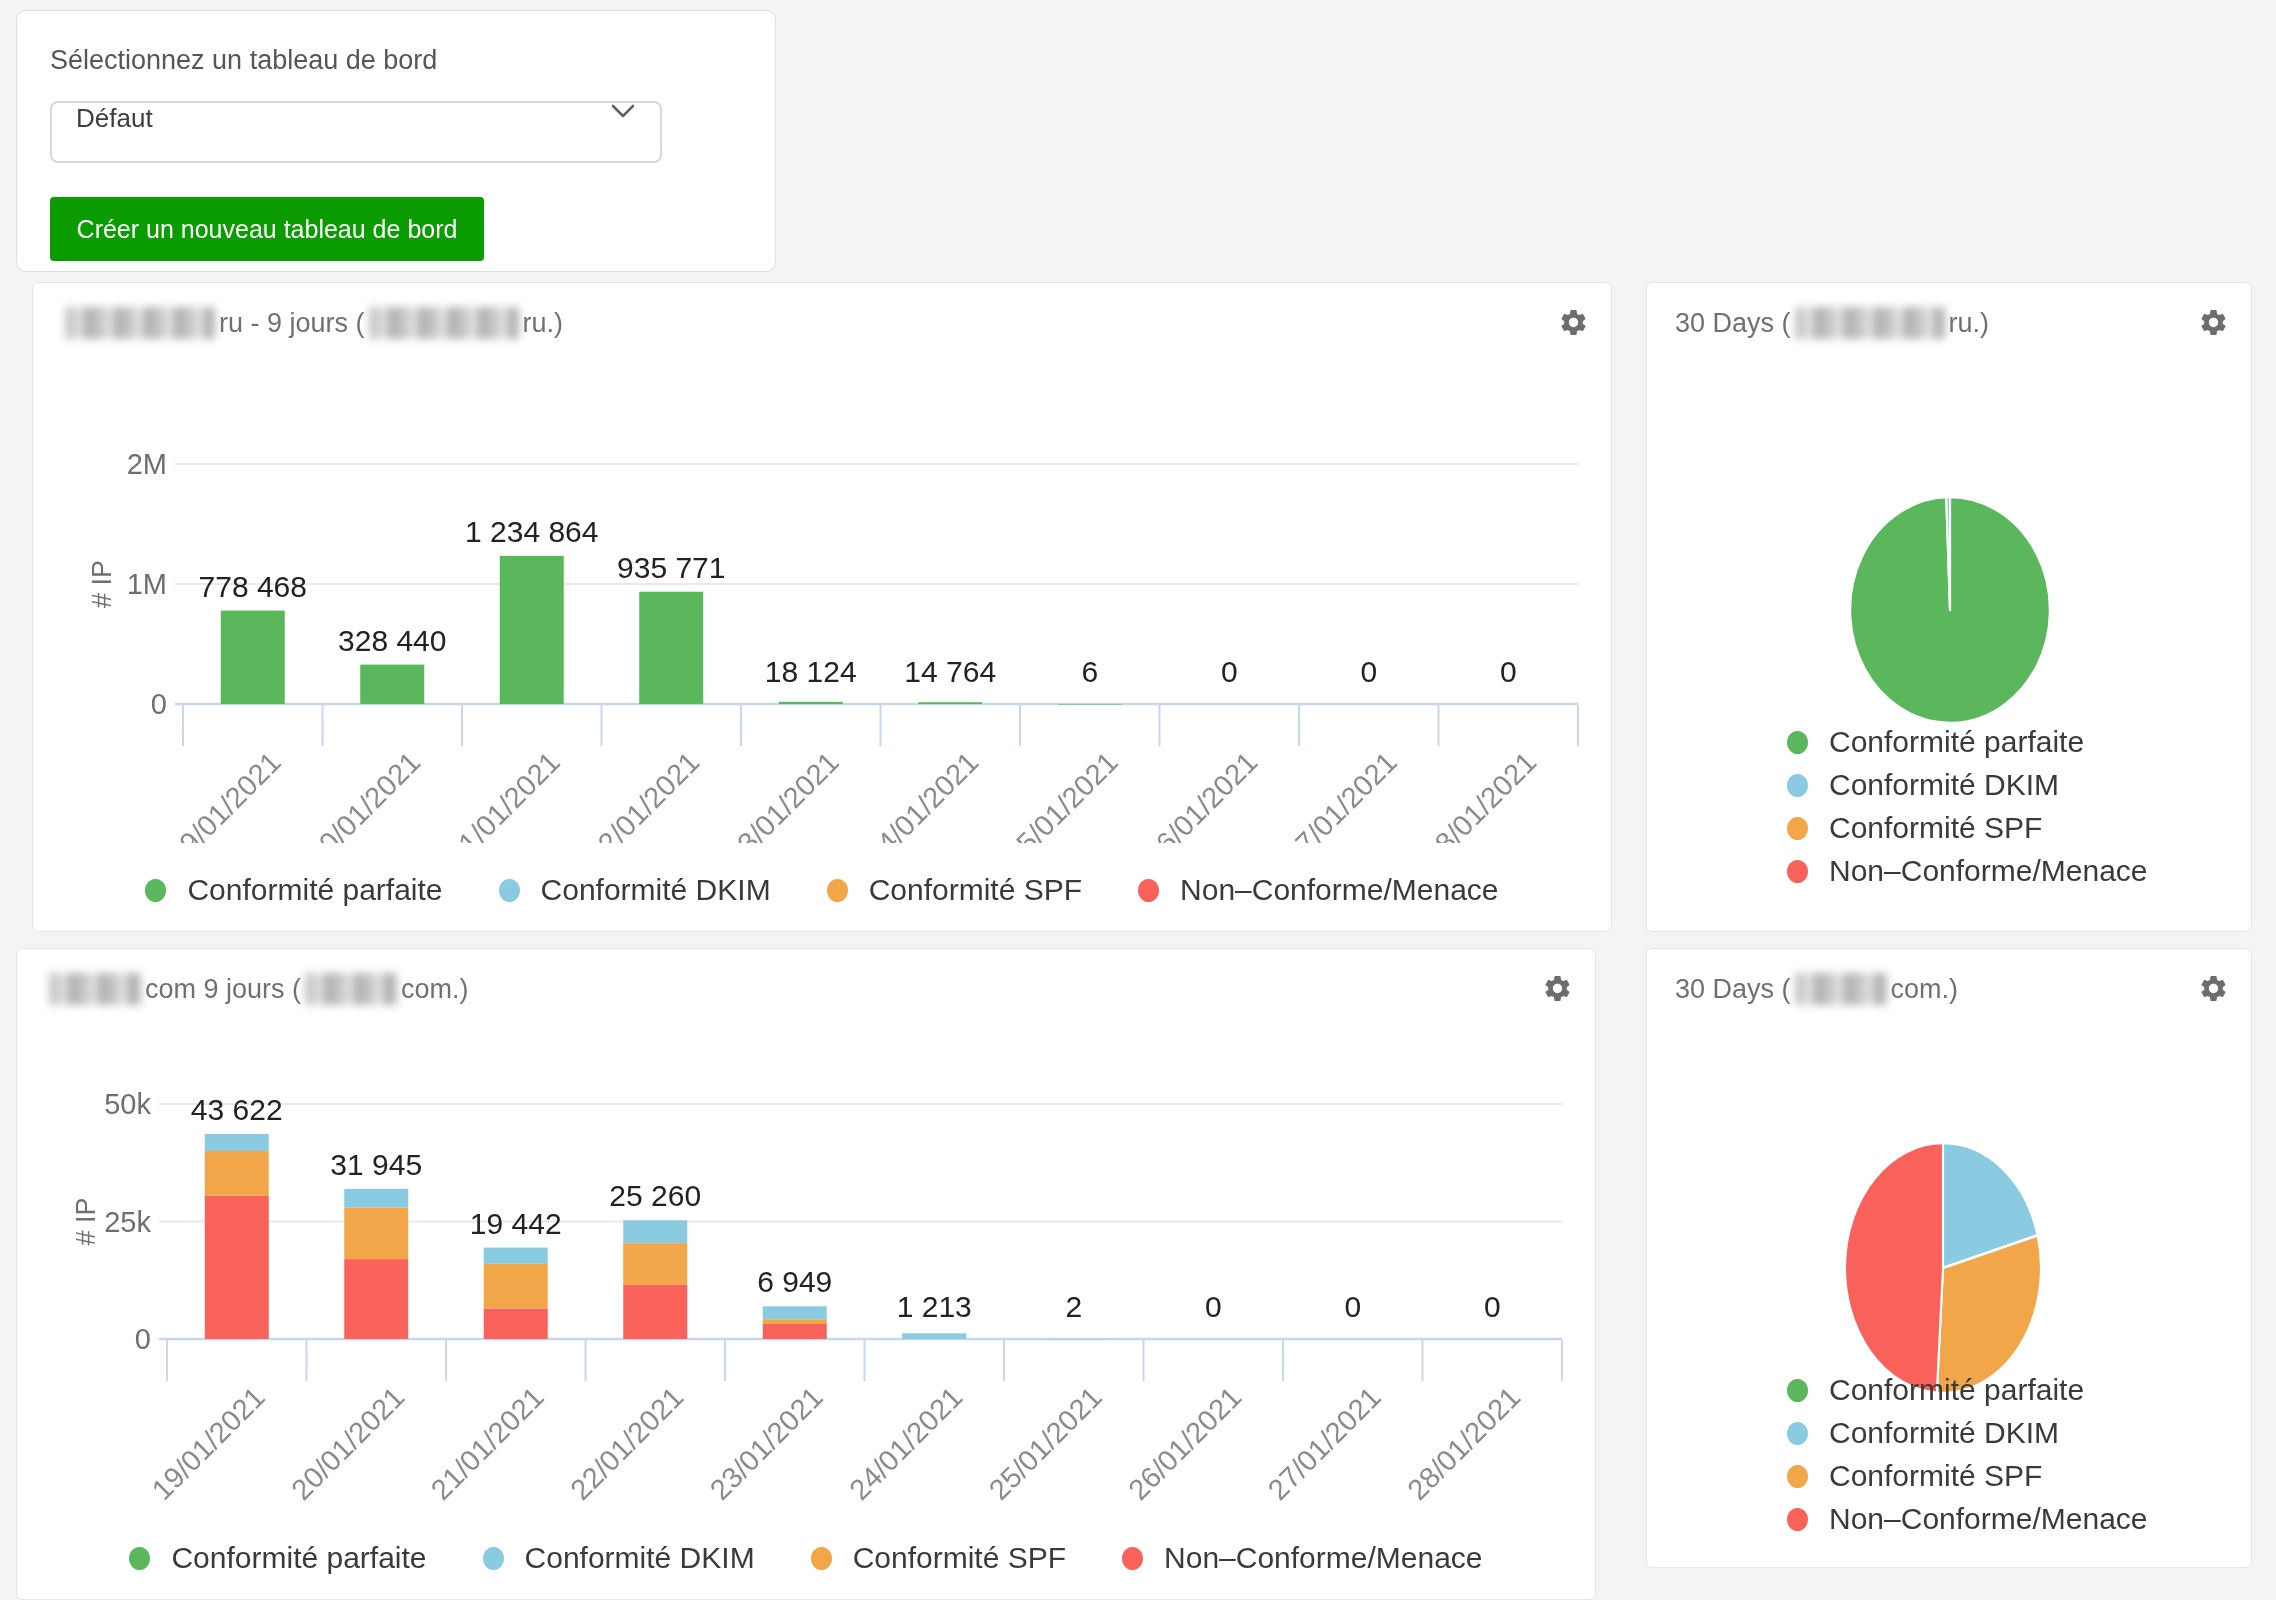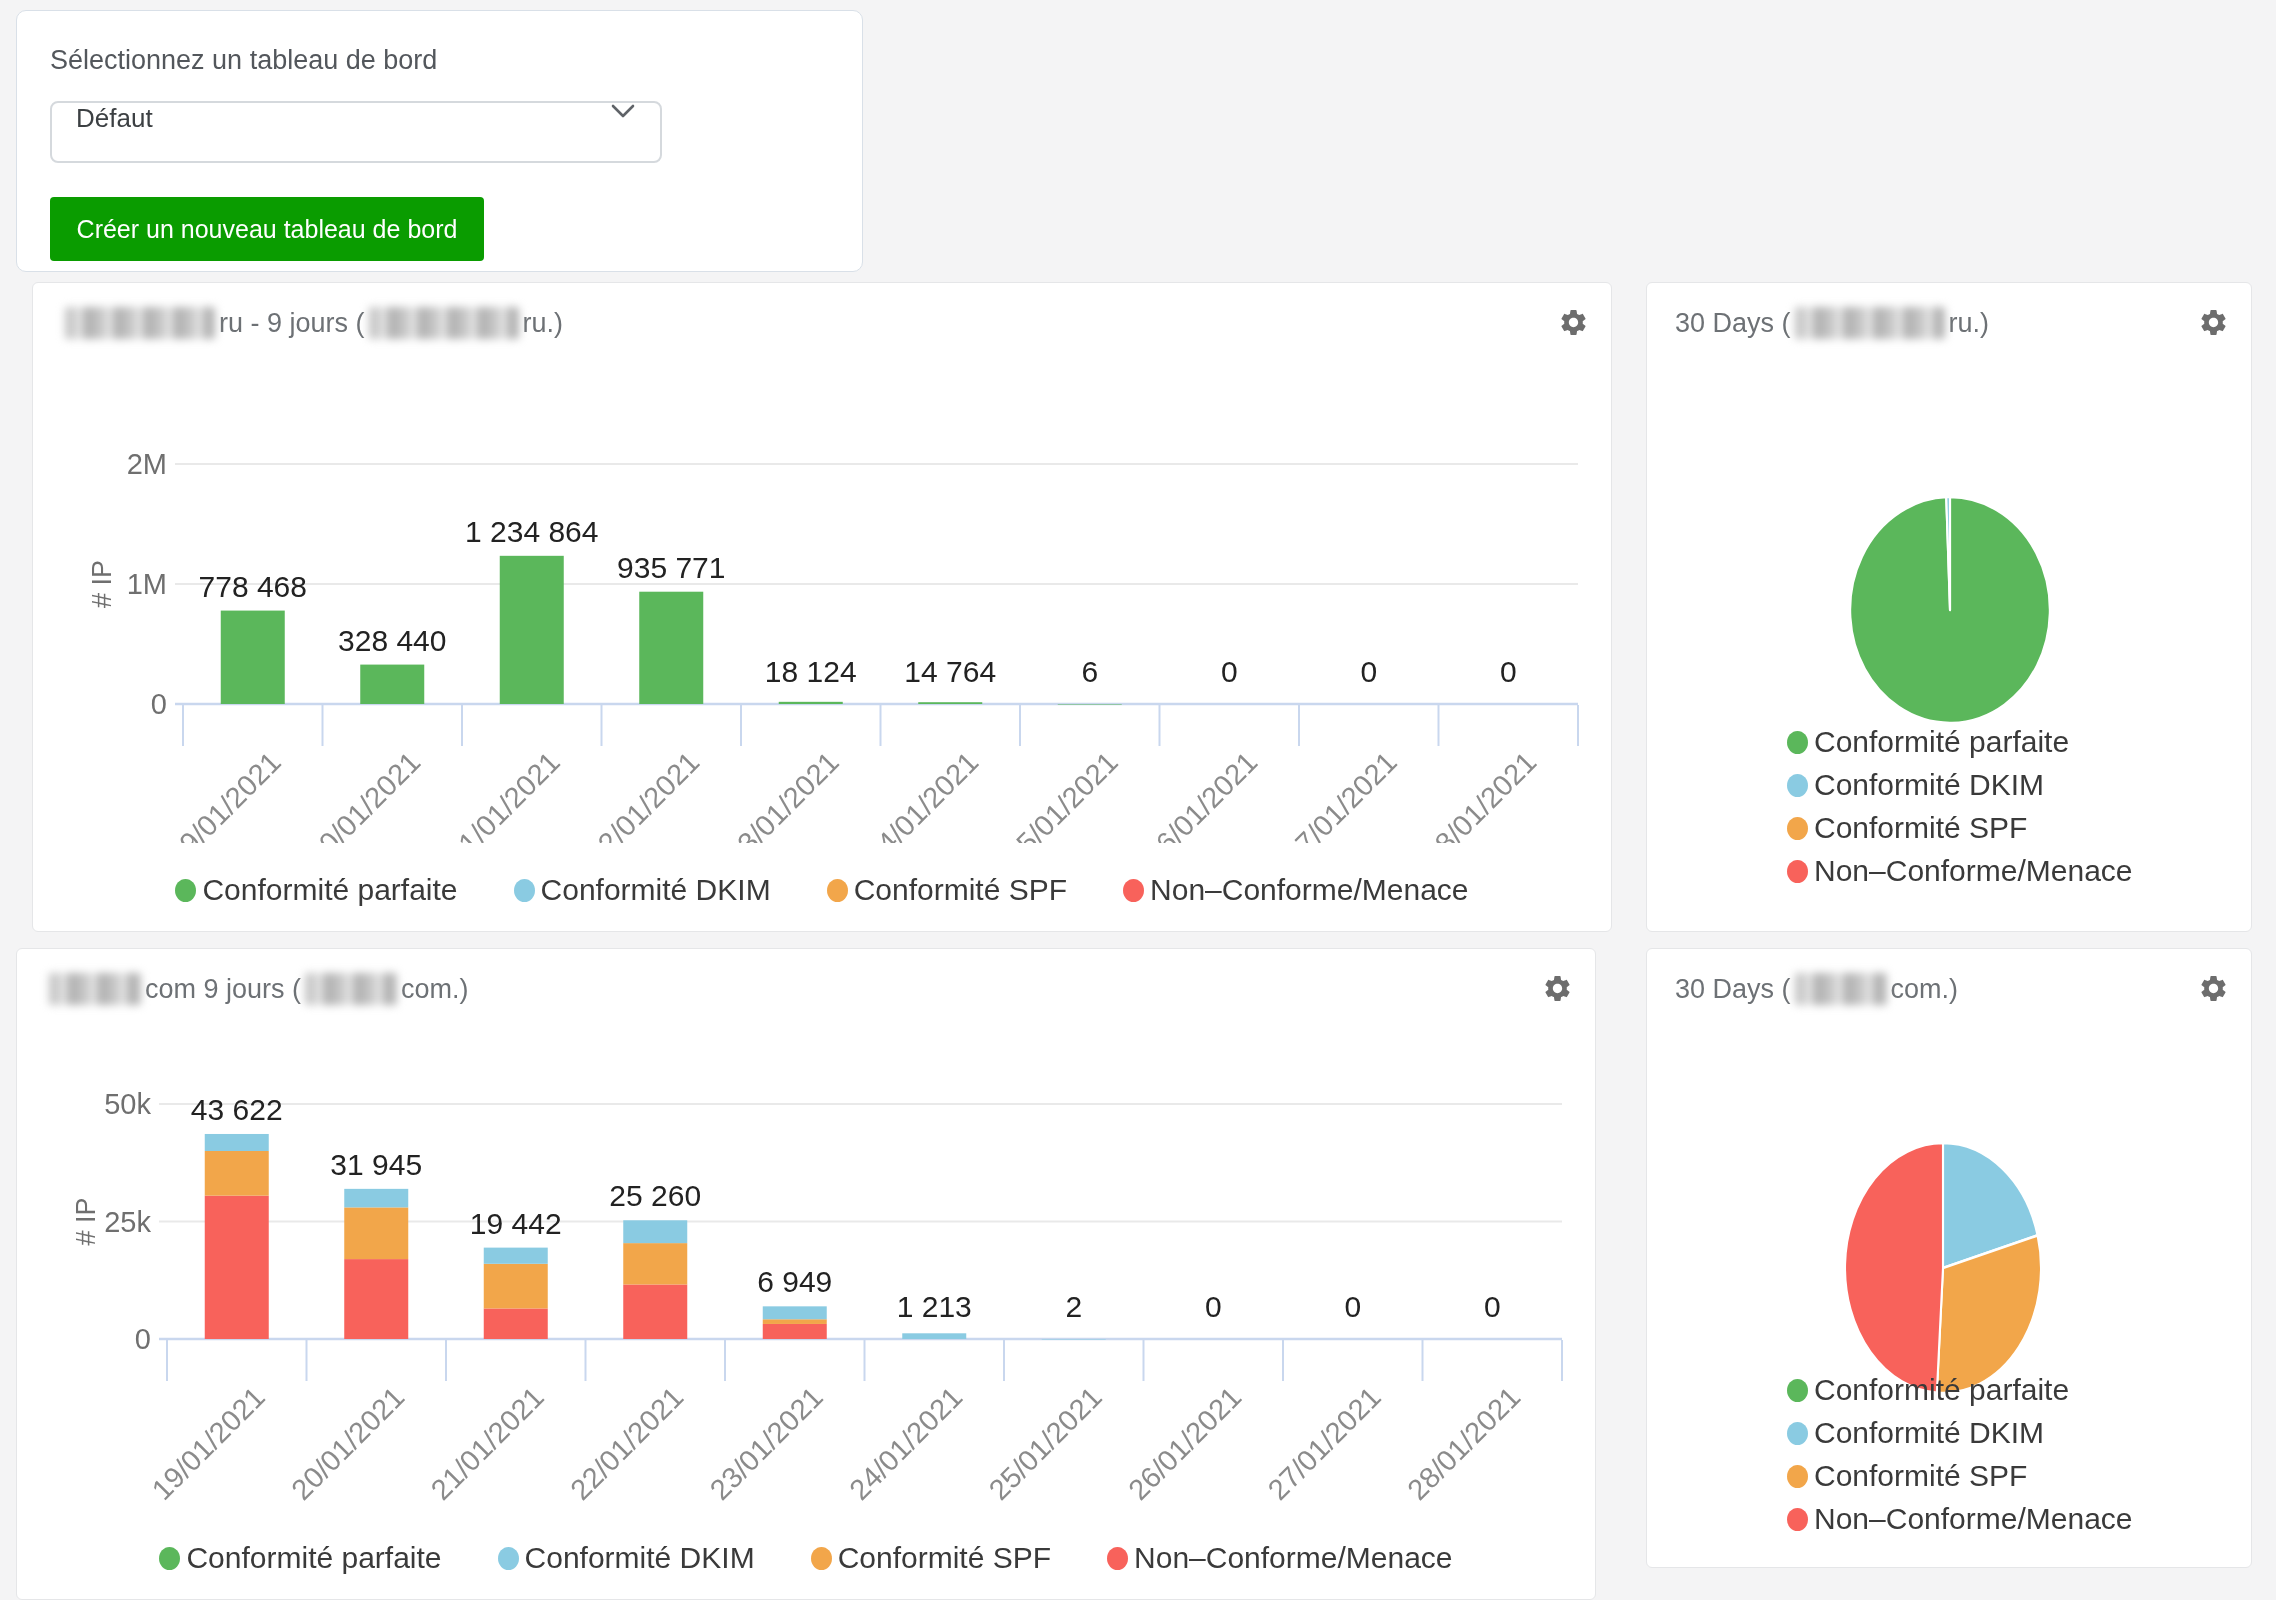--- a/index.html
+++ b/index.html
@@ -1,21 +1,21 @@
 <!DOCTYPE html>
 <html><head>
 <meta charset="utf-8">
 <style>
   html,body{margin:0;padding:0;background:#f4f4f5;}
   .page{position:relative;width:2276px;height:1600px;background:#f4f4f5;
         font-family:"Liberation Sans",sans-serif;overflow:hidden;}
   .card{position:absolute;background:#fff;border:1px solid #e5e6e8;border-radius:6px;box-sizing:border-box;}
 
   
-  #selector-card{left:16px;top:10px;width:847px;height:262px;border:1px solid #d9e0e8;border-radius:10px;}
+  #selector-card{left:16px;top:10px;width:760px;height:262px;border:1px solid #d9e0e8;border-radius:10px;}
   .sel-label{position:absolute;left:33px;top:34px;font-size:27px;color:#53575c;}
   #dash-select{position:absolute;left:33px;top:90px;width:612px;height:62px;border:2px solid #d5d9dd;
                border-radius:8px;background:#fff;display:flex;align-items:flex-start;justify-content:space-between;
                padding:0 24px;font-size:26px;color:#3c4043;cursor:pointer;box-sizing:border-box;}
   .chev{width:26px;height:16px;}
   #create-btn{position:absolute;left:33px;top:186px;width:434px;height:64px;background:#0a9c00;color:#fff;
               font-size:25px;border:none;border-radius:4px;cursor:pointer;font-family:inherit;}
 
   
   #card-bar-ru {left:32px;  top:282px; width:1580px;height:650px;padding-left:40px;}
@@ -33,21 +33,21 @@
 
   .bar-svg{position:absolute;left:0;top:100px;width:1580px;height:460px;}
   .pie-svg{position:absolute;}
   #pie-ru-svg {left:196px;top:206px;width:214px;height:242px;}
   #pie-com-svg{left:191px;top:185px;width:210px;height:268px;}
 
   .legend-h{position:absolute;left:0;right:0;bottom:24px;display:flex;justify-content:center;gap:56px;align-items:center;}
   .legend-v{position:absolute;left:140px;display:flex;flex-direction:column;gap:9px;}
   #card-pie-ru  .legend-v{top:442px;}
   #card-pie-com .legend-v{top:424px;}
-  .legend-item{display:flex;align-items:center;gap:6px;font-size:30px;color:#3a3a3a;cursor:pointer;}
+  .legend-item{display:flex;align-items:center;gap:21px;font-size:30px;color:#3a3a3a;cursor:pointer;}
   .swatch{width:21px;height:23px;border-radius:50%;flex:0 0 auto;}
 
   svg text{font-family:"Liberation Sans",sans-serif;}
 </style>
 </head>
 <body>
 
 <div class="page">
 
   <section id="selector-card" class="card">

